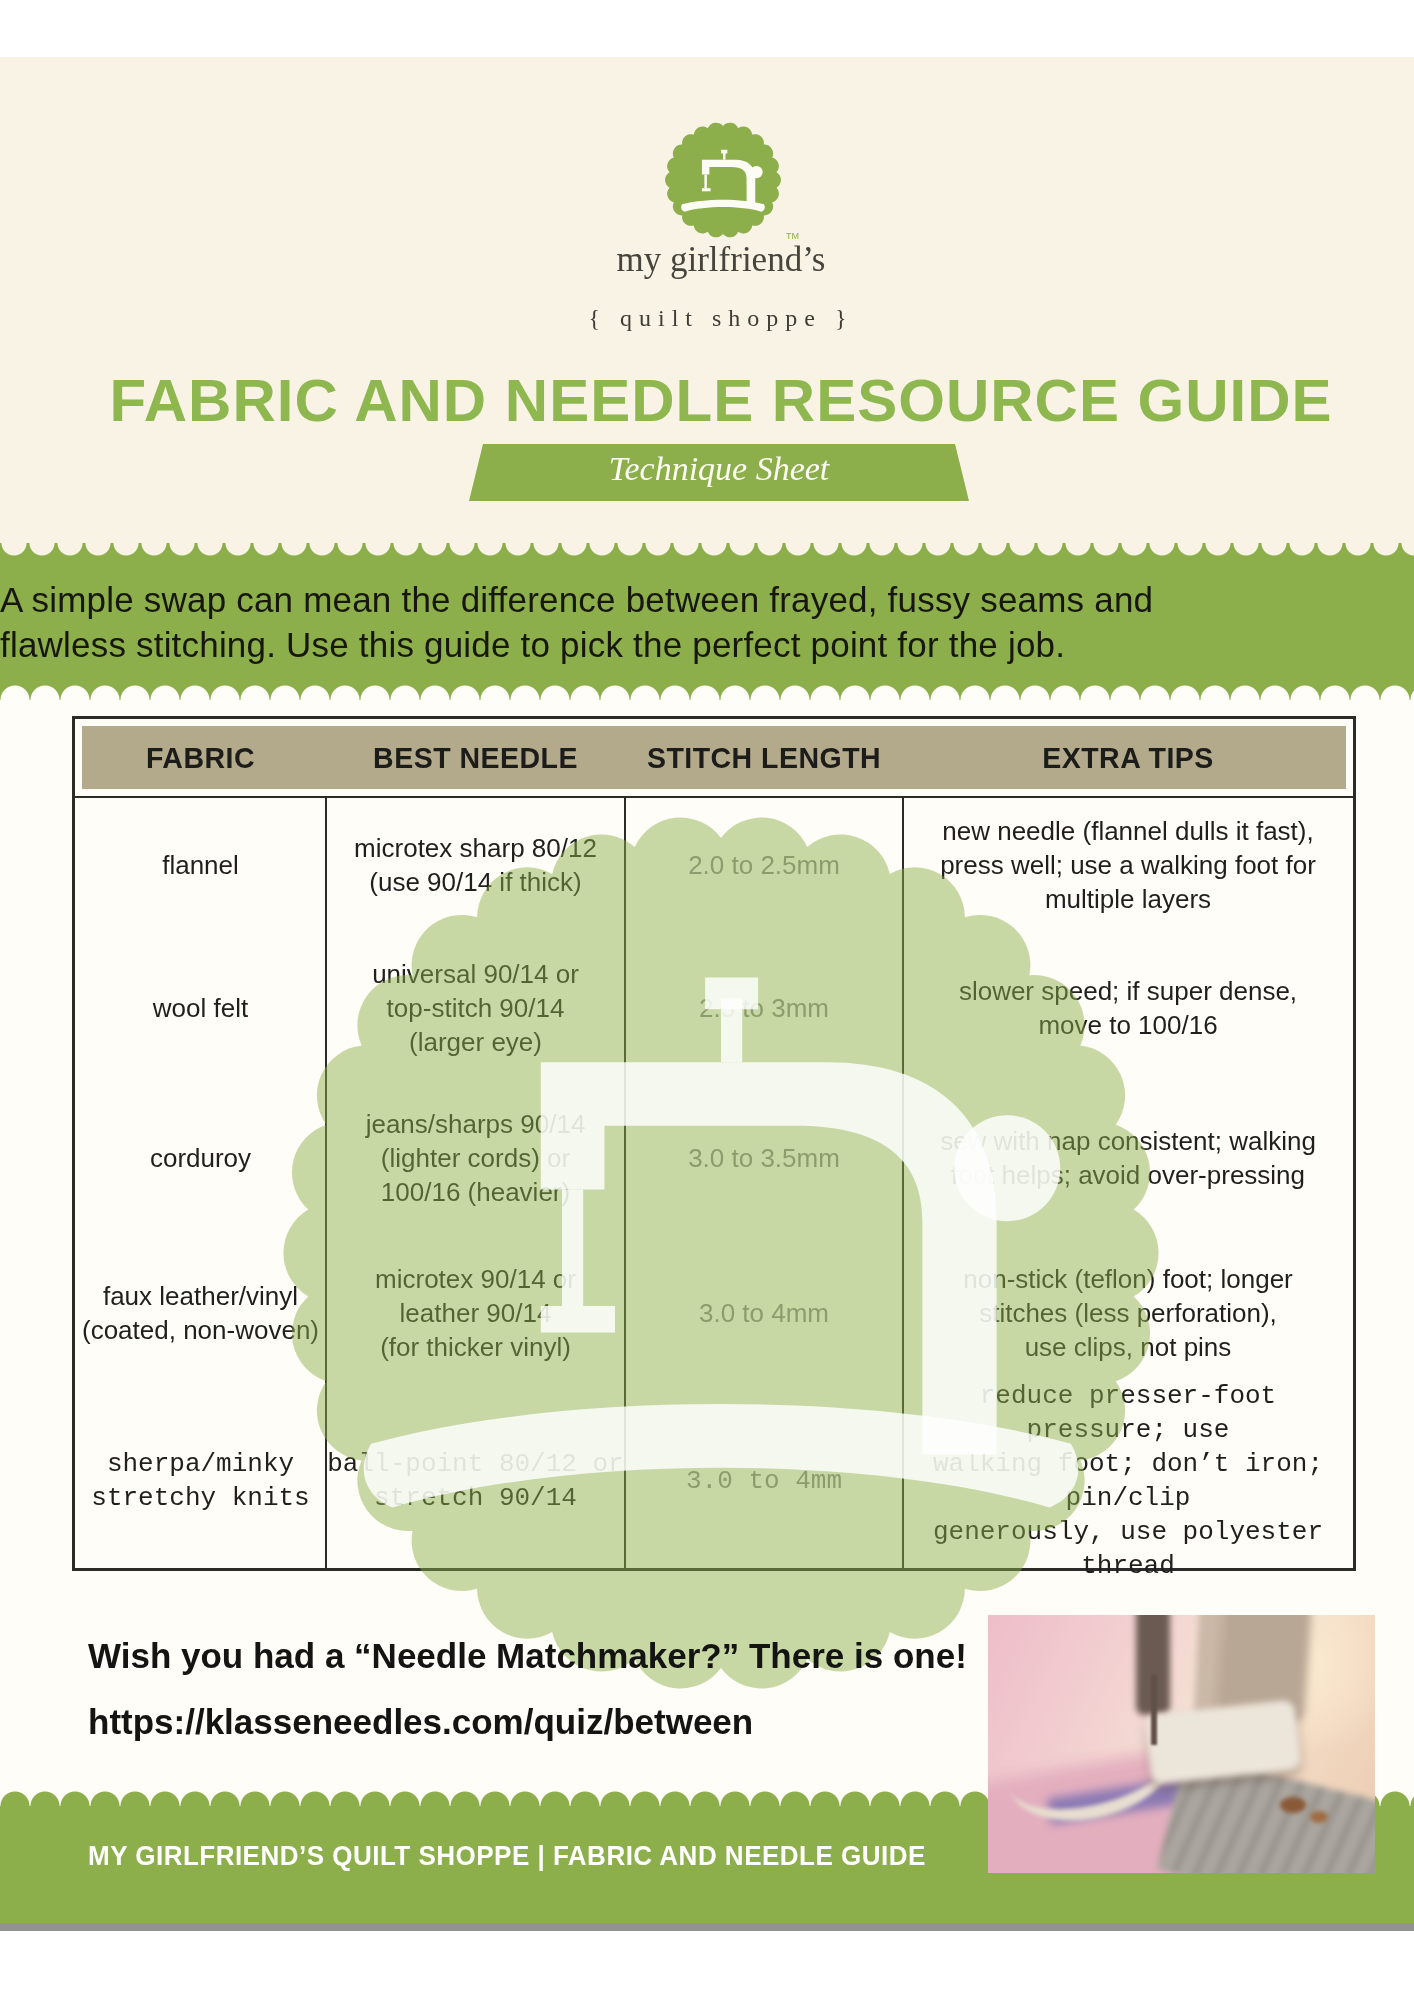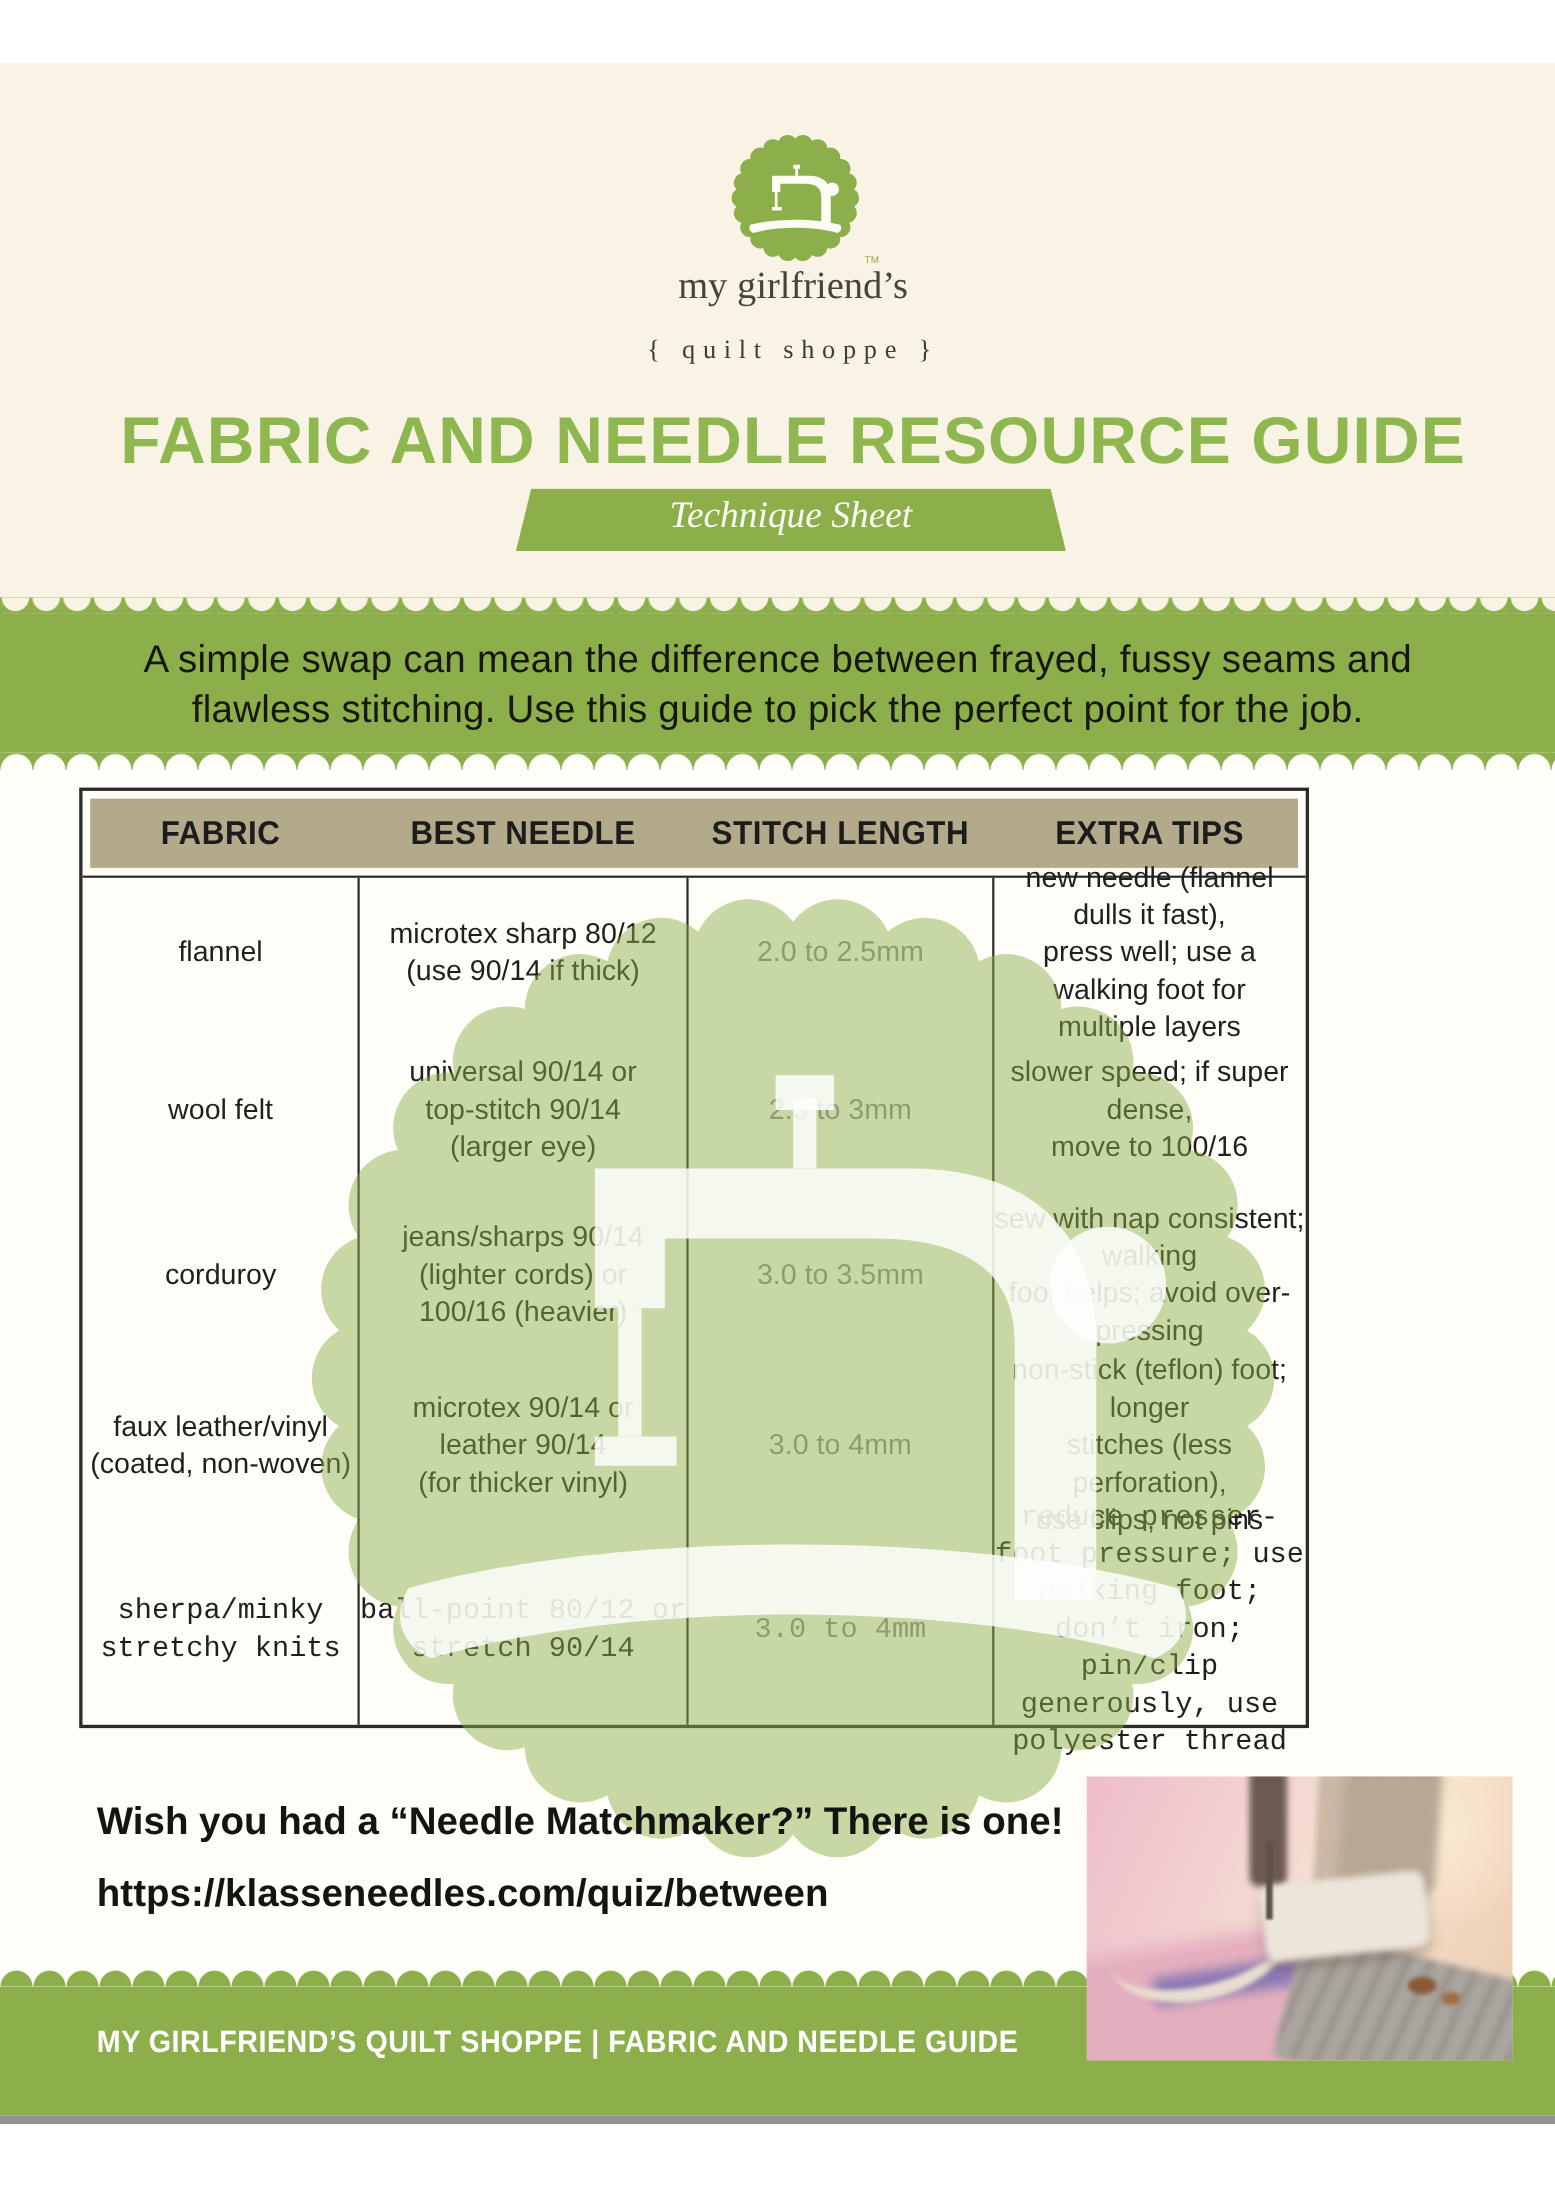--- a/index.html
+++ b/index.html
@@ -25,25 +25,25 @@
       font-family:Liberation Serif, serif;font-style:italic;font-size:34px;color:#fdfcf4;}
 
   
   .intro-band{position:absolute;left:0;top:543px;width:100%;height:157px;background:#8caf4b;}
   .intro-band::before{content:"";position:absolute;left:0;right:0;top:0;height:15px;
       background-image:radial-gradient(circle at 14px 0px,#f9f3e5 12px,rgba(249,243,229,0) 13px);
       background-size:28px 15px;background-repeat:repeat-x;}
   .intro-band::after{content:"";position:absolute;left:0;right:0;bottom:0;height:16px;
       background-image:radial-gradient(circle at 15px 16px,#fffdf8 14px,rgba(255,253,248,0) 15px);
       background-size:30px 16px;background-repeat:repeat-x;}
-  .intro-text{position:absolute;left:0;right:0;top:34px;text-align:center;
+  .intro-text{position:absolute;left:0;right:0;top:34px;text-align:left;
       font-size:35px;line-height:45px;color:#17170f;letter-spacing:0.2px;}
 
   
-  .resource-table{position:absolute;left:72px;top:716px;width:1118px;height:855px;
+  .resource-table{position:absolute;left:72px;top:716px;width:1284px;height:855px;
       border:3px solid #2b2b28;box-sizing:border-box;}
   .thead-bg{position:absolute;left:7px;right:7px;top:7px;height:63px;background:#b3a98b;}
   .thead-row{position:absolute;left:0;right:0;top:7px;height:63px;display:flex;align-items:center;}
   .th{font-size:30px;font-weight:bold;color:#1c1c1a;text-align:center;letter-spacing:0.5px;
       transform:scaleX(.95);}
   .c1{width:251px;flex:0 0 251px;} .c2{width:299px;flex:0 0 299px;}
   .c3{width:278px;flex:0 0 278px;} .c4{flex:1 1 auto;}
   .header-line{position:absolute;left:0;right:0;top:77px;height:2px;background:#2b2b28;}
   .vline{position:absolute;top:79px;bottom:0;width:2px;background:#2b2b28;}
   .v1{left:250px;} .v2{left:549px;} .v3{left:827px;}

